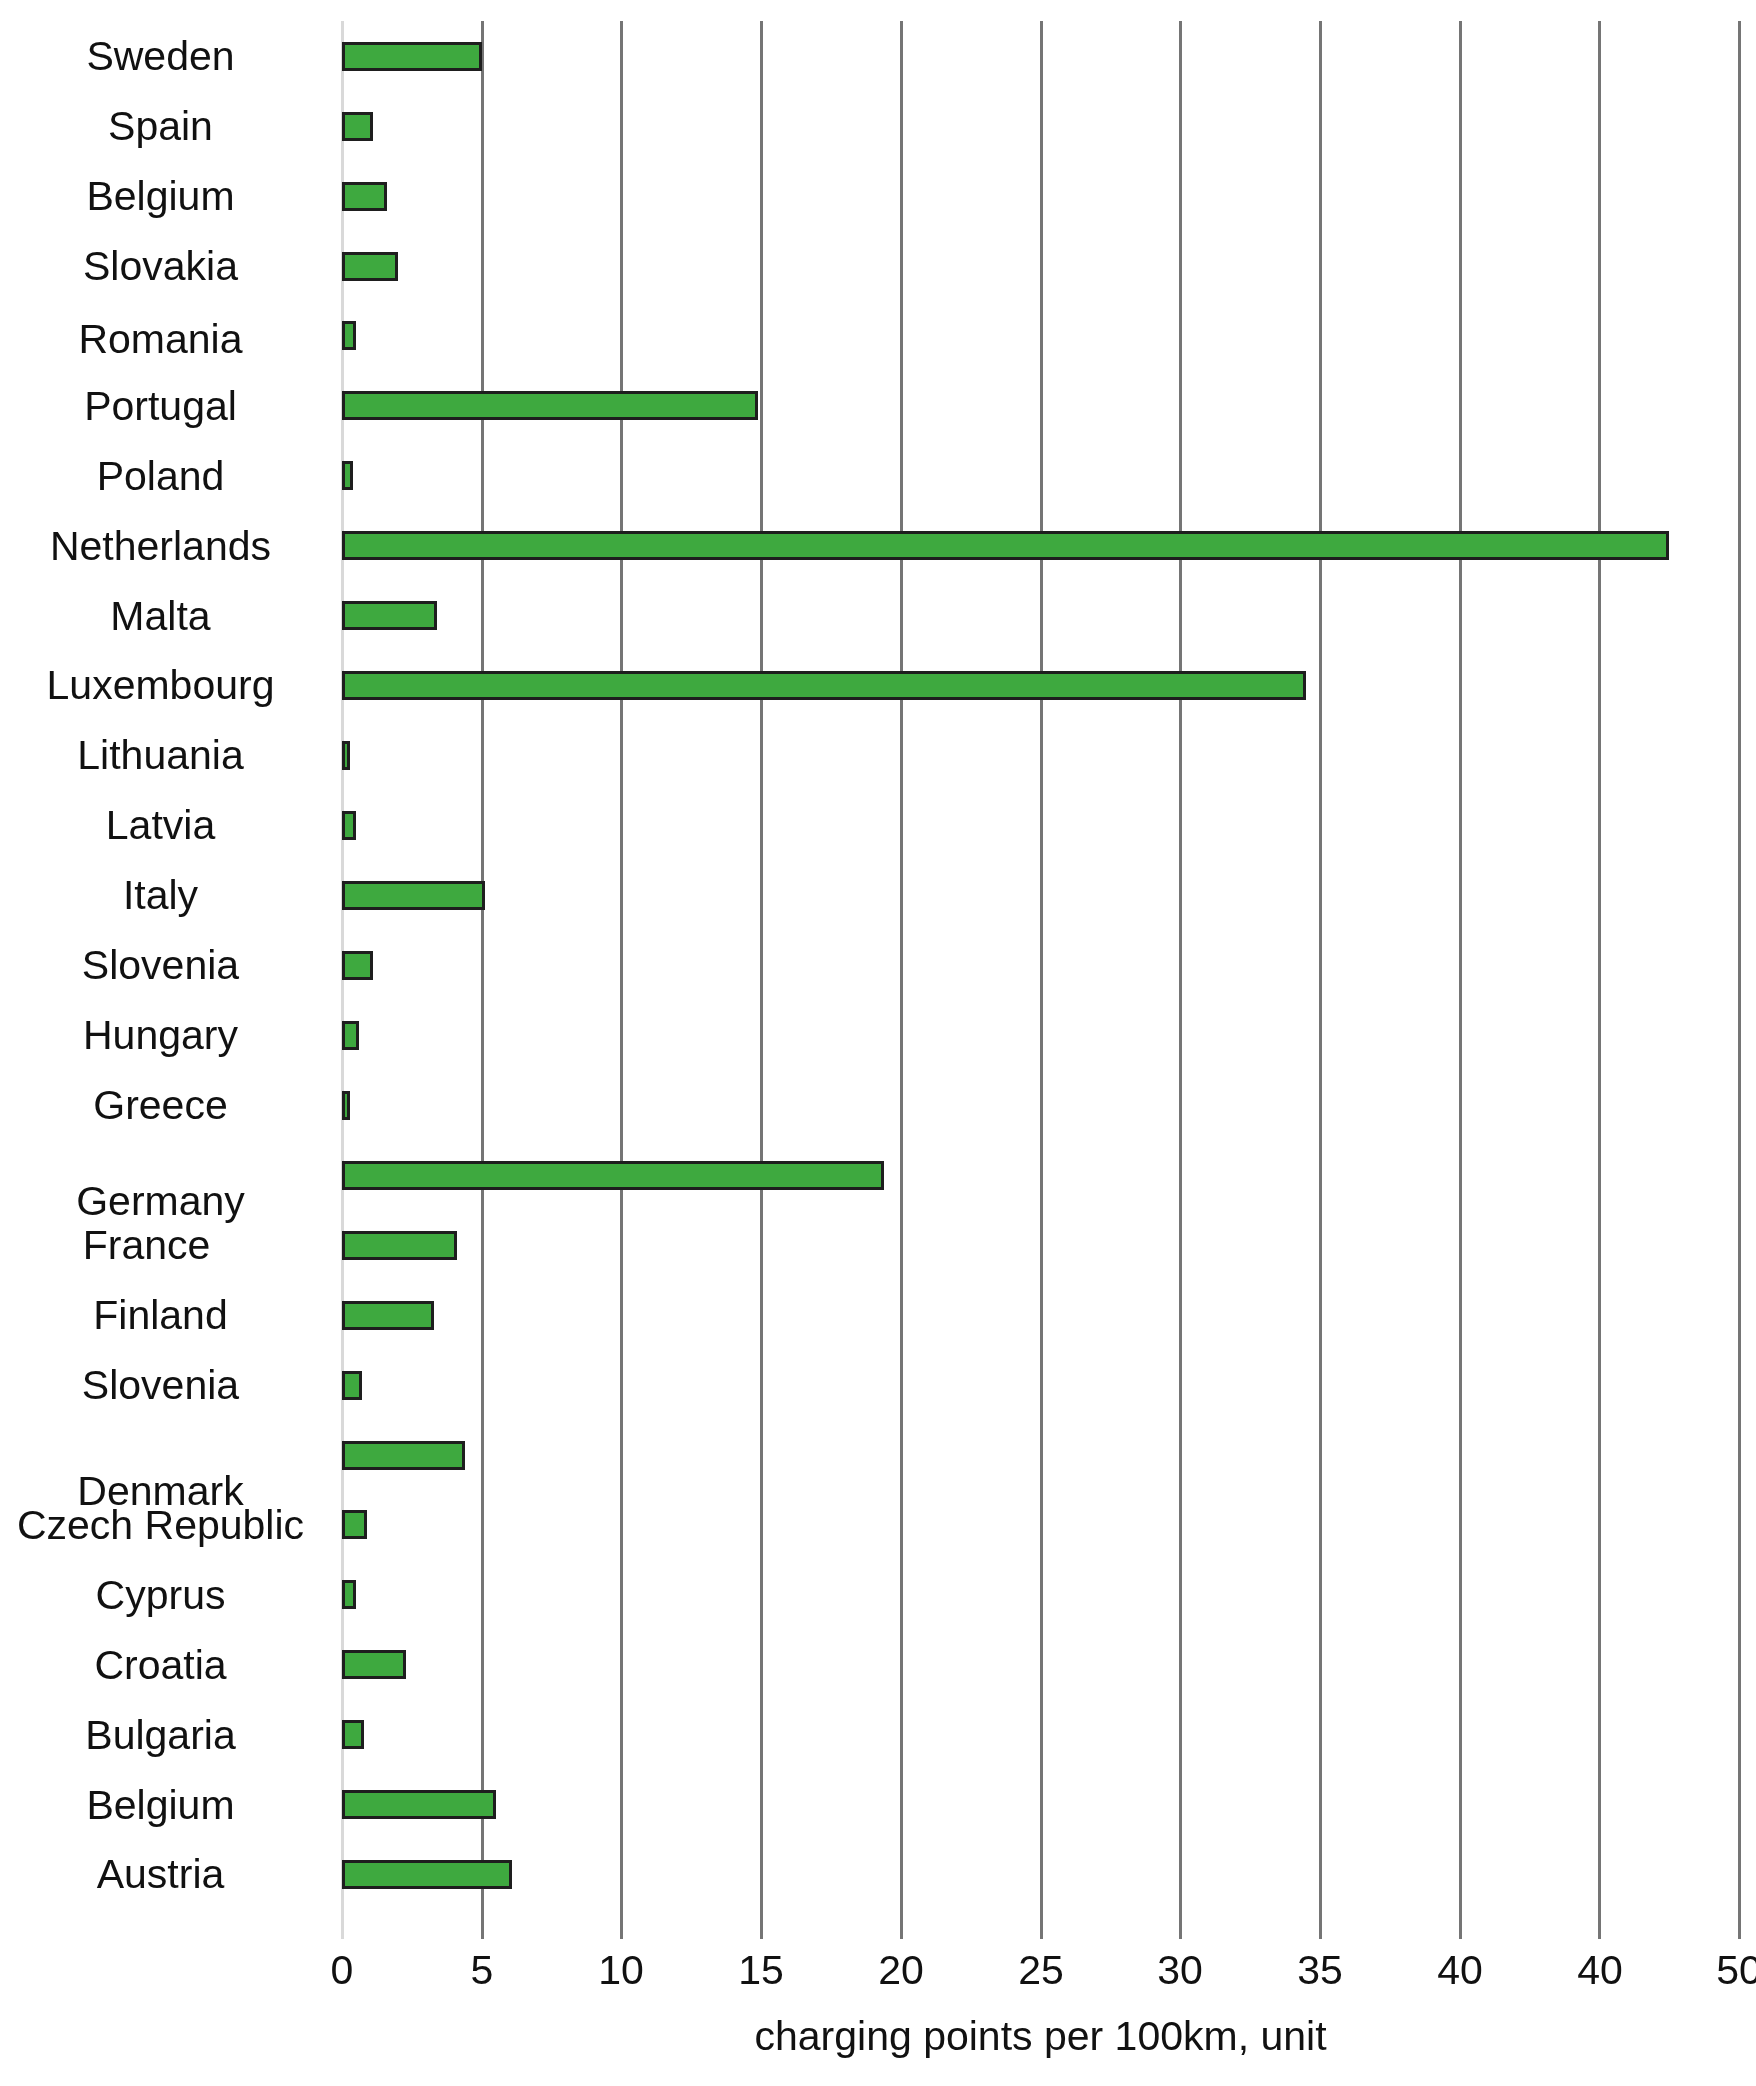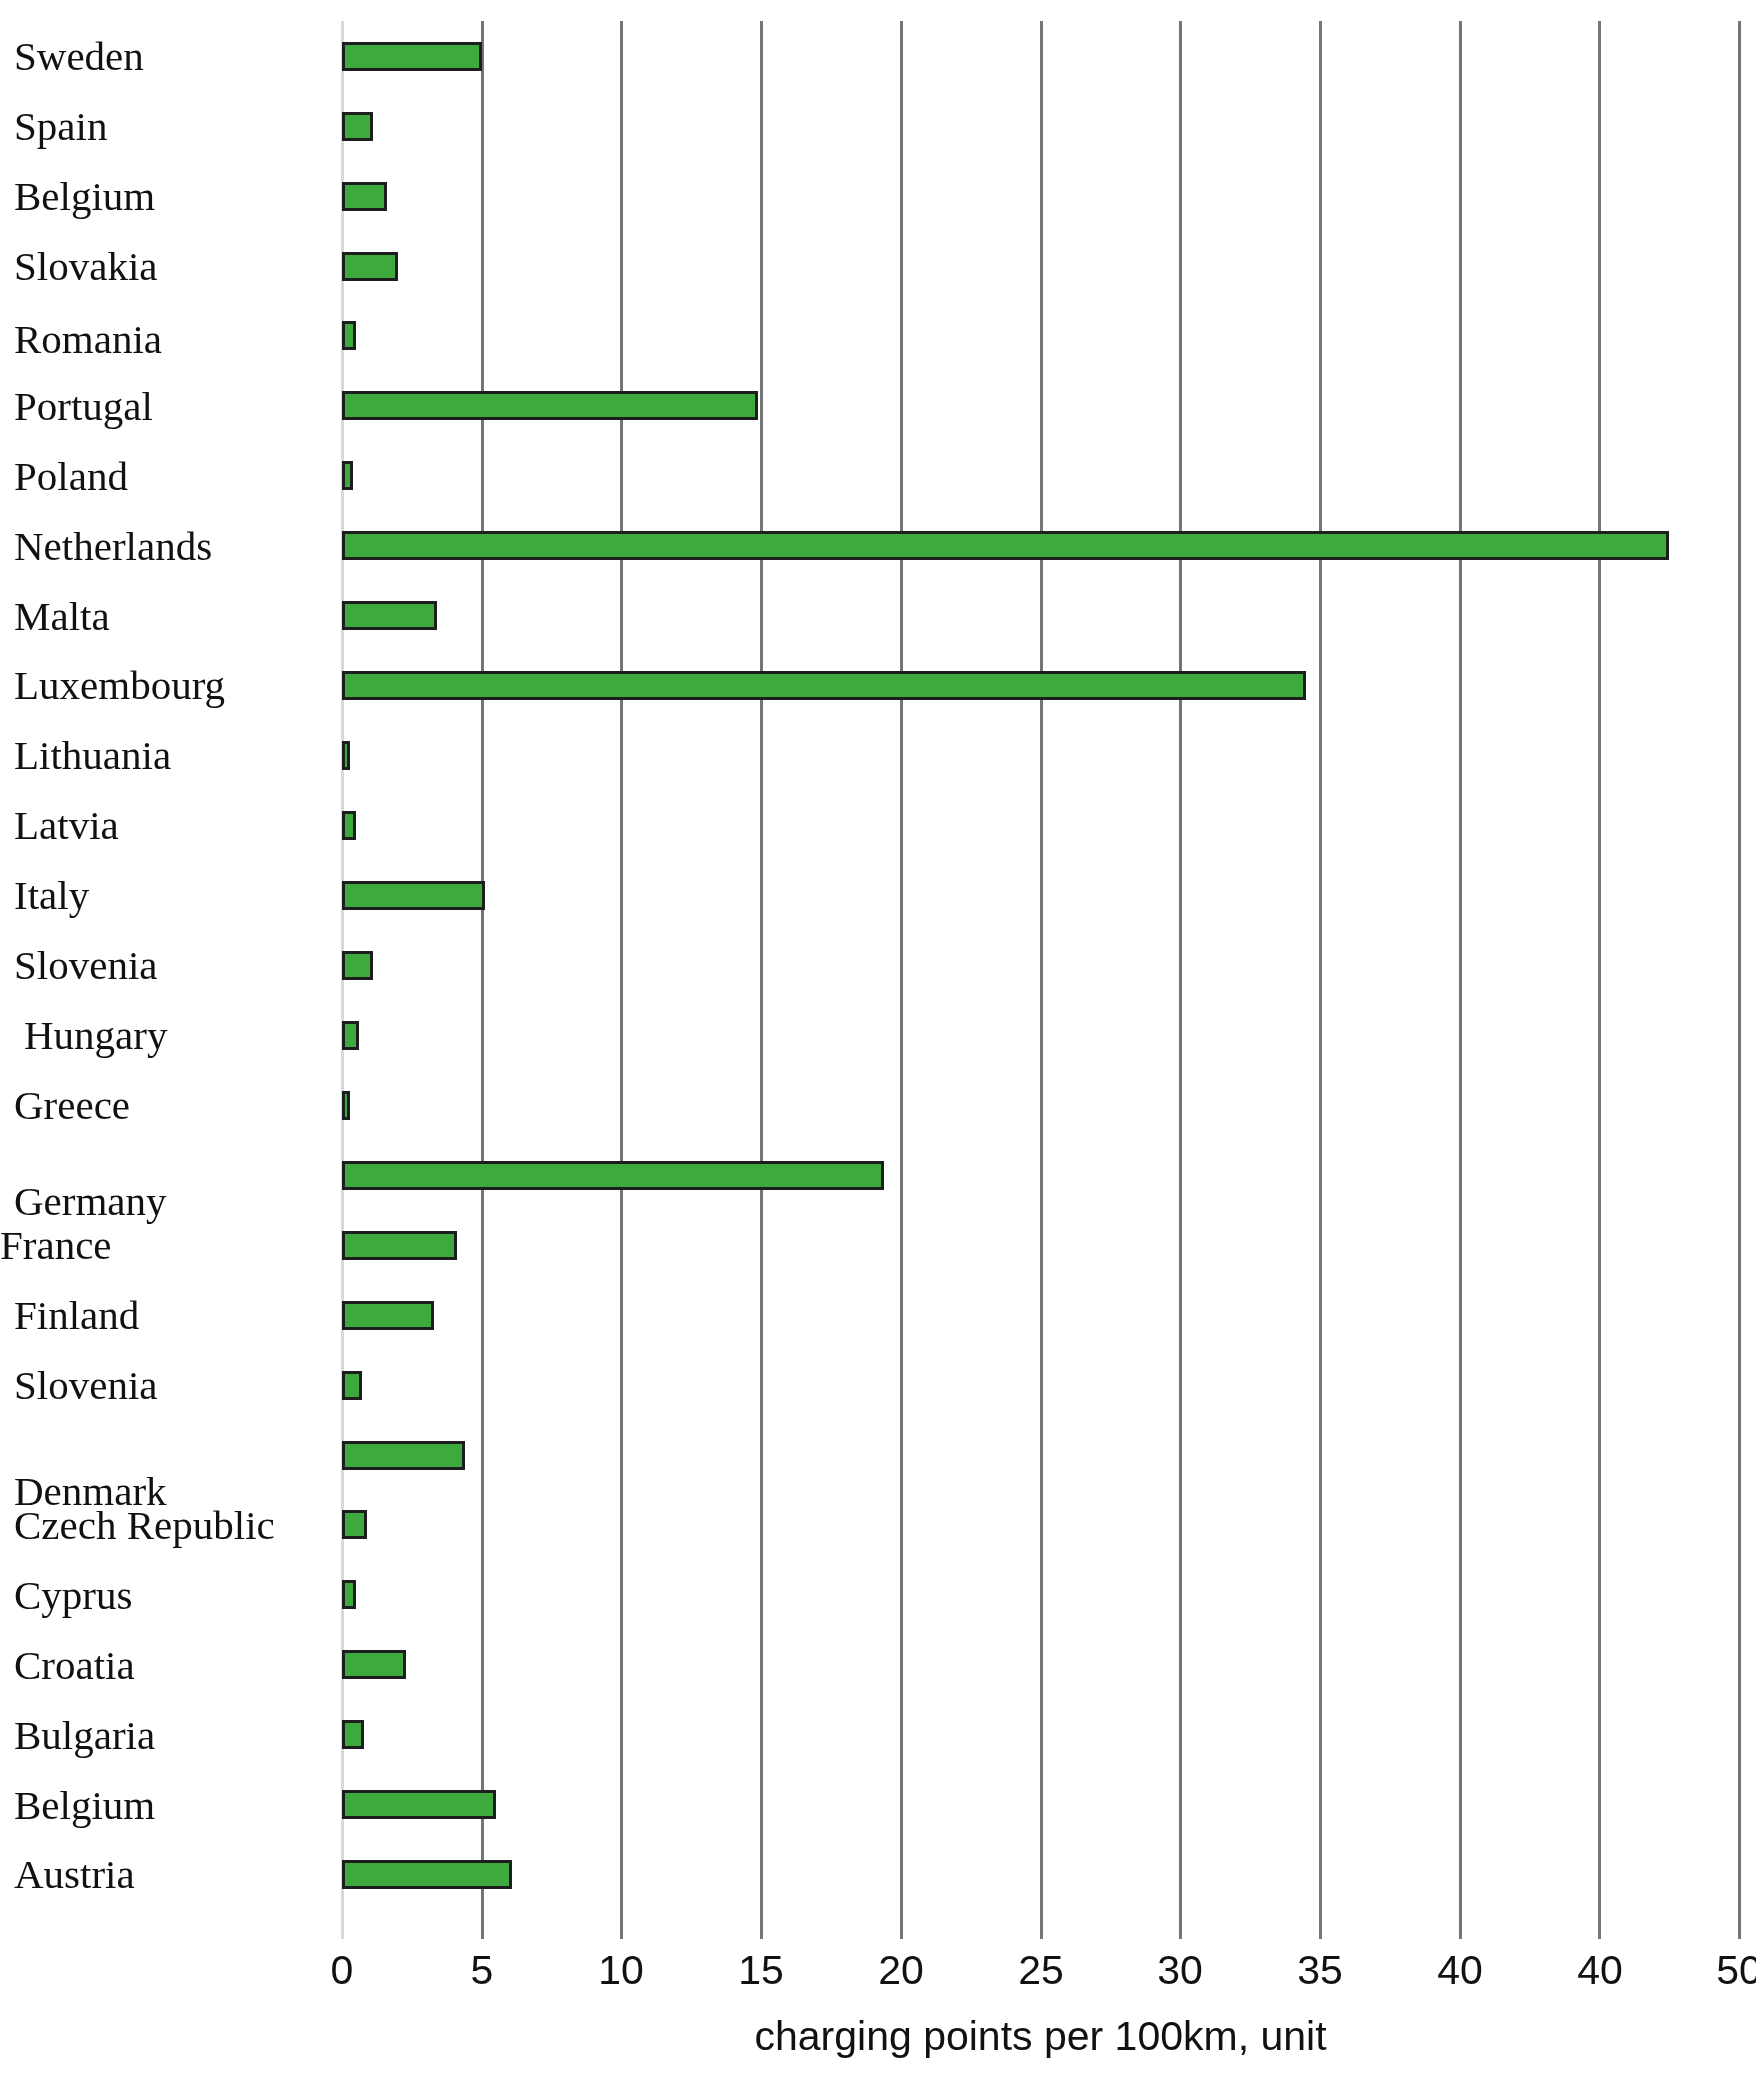--- a/index.html
+++ b/index.html
@@ -27,25 +27,24 @@
   .bar {
     position: absolute;
     box-sizing: border-box;
     height: 29px;
   }
   .country-label {
     position: absolute;
     width: 293px;
     height: 51px;
     line-height: 51px;
-    text-align: left;
+    text-align: center;
     font-size: 41px;
     color: #111111;
     white-space: nowrap;
-    font-family: Liberation Serif, serif;
   }
   .tick-label {
     position: absolute;
     transform: translateX(-50%);
     font-size: 41px;
     color: #111111;
     white-space: nowrap;
   }
   .x-axis-title {
     position: absolute;
@@ -107,21 +106,21 @@
       <div class="country-label" style="left: 14px; top: 660px;">Luxembourg</div>
       <div class="bar" style="left: 342px; top: 741px; width: 7.9px; background: rgb(62, 169, 63); border: 3.4px solid rgb(30, 30, 30);"></div>
       <div class="country-label" style="left: 14px; top: 730px;">Lithuania</div>
       <div class="bar" style="left: 342px; top: 811px; width: 14px; background: rgb(62, 169, 63); border: 3.4px solid rgb(30, 30, 30);"></div>
       <div class="country-label" style="left: 14px; top: 800px;">Latvia</div>
       <div class="bar" style="left: 342px; top: 881px; width: 143px; background: rgb(62, 169, 63); border: 3.4px solid rgb(30, 30, 30);"></div>
       <div class="country-label" style="left: 14px; top: 870px;">Italy</div>
       <div class="bar" style="left: 342px; top: 951px; width: 31px; background: rgb(62, 169, 63); border: 3.4px solid rgb(30, 30, 30);"></div>
       <div class="country-label" style="left: 14px; top: 940px;">Slovenia</div>
       <div class="bar" style="left: 342px; top: 1021px; width: 17px; background: rgb(62, 169, 63); border: 3.4px solid rgb(30, 30, 30);"></div>
-      <div class="country-label" style="left: 24px; top: 1010px;">Hungary</div>
+      <div class="country-label" style="left: 14px; top: 1010px;">Hungary</div>
       <div class="bar" style="left: 342px; top: 1091px; width: 7.9px; background: rgb(62, 169, 63); border: 3.4px solid rgb(30, 30, 30);"></div>
       <div class="country-label" style="left: 14px; top: 1080px;">Greece</div>
       <div class="bar" style="left: 342px; top: 1161px; width: 542px; background: rgb(62, 169, 63); border: 3.4px solid rgb(30, 30, 30);"></div>
       <div class="country-label" style="left: 14px; top: 1150px; margin-top: 26px;">Germany</div>
       <div class="bar" style="left: 342px; top: 1231px; width: 115px; background: rgb(62, 169, 63); border: 3.4px solid rgb(30, 30, 30);"></div>
       <div class="country-label" style="left: 0; top: 1220px;">France</div>
       <div class="bar" style="left: 342px; top: 1301px; width: 92px; background: rgb(62, 169, 63); border: 3.4px solid rgb(30, 30, 30);"></div>
       <div class="country-label" style="left: 14px; top: 1290px;">Finland</div>
       <div class="bar" style="left: 342px; top: 1371px; width: 19.6px; background: rgb(62, 169, 63); border: 3.4px solid rgb(30, 30, 30);"></div>
       <div class="country-label" style="left: 14px; top: 1360px;">Slovenia</div>

